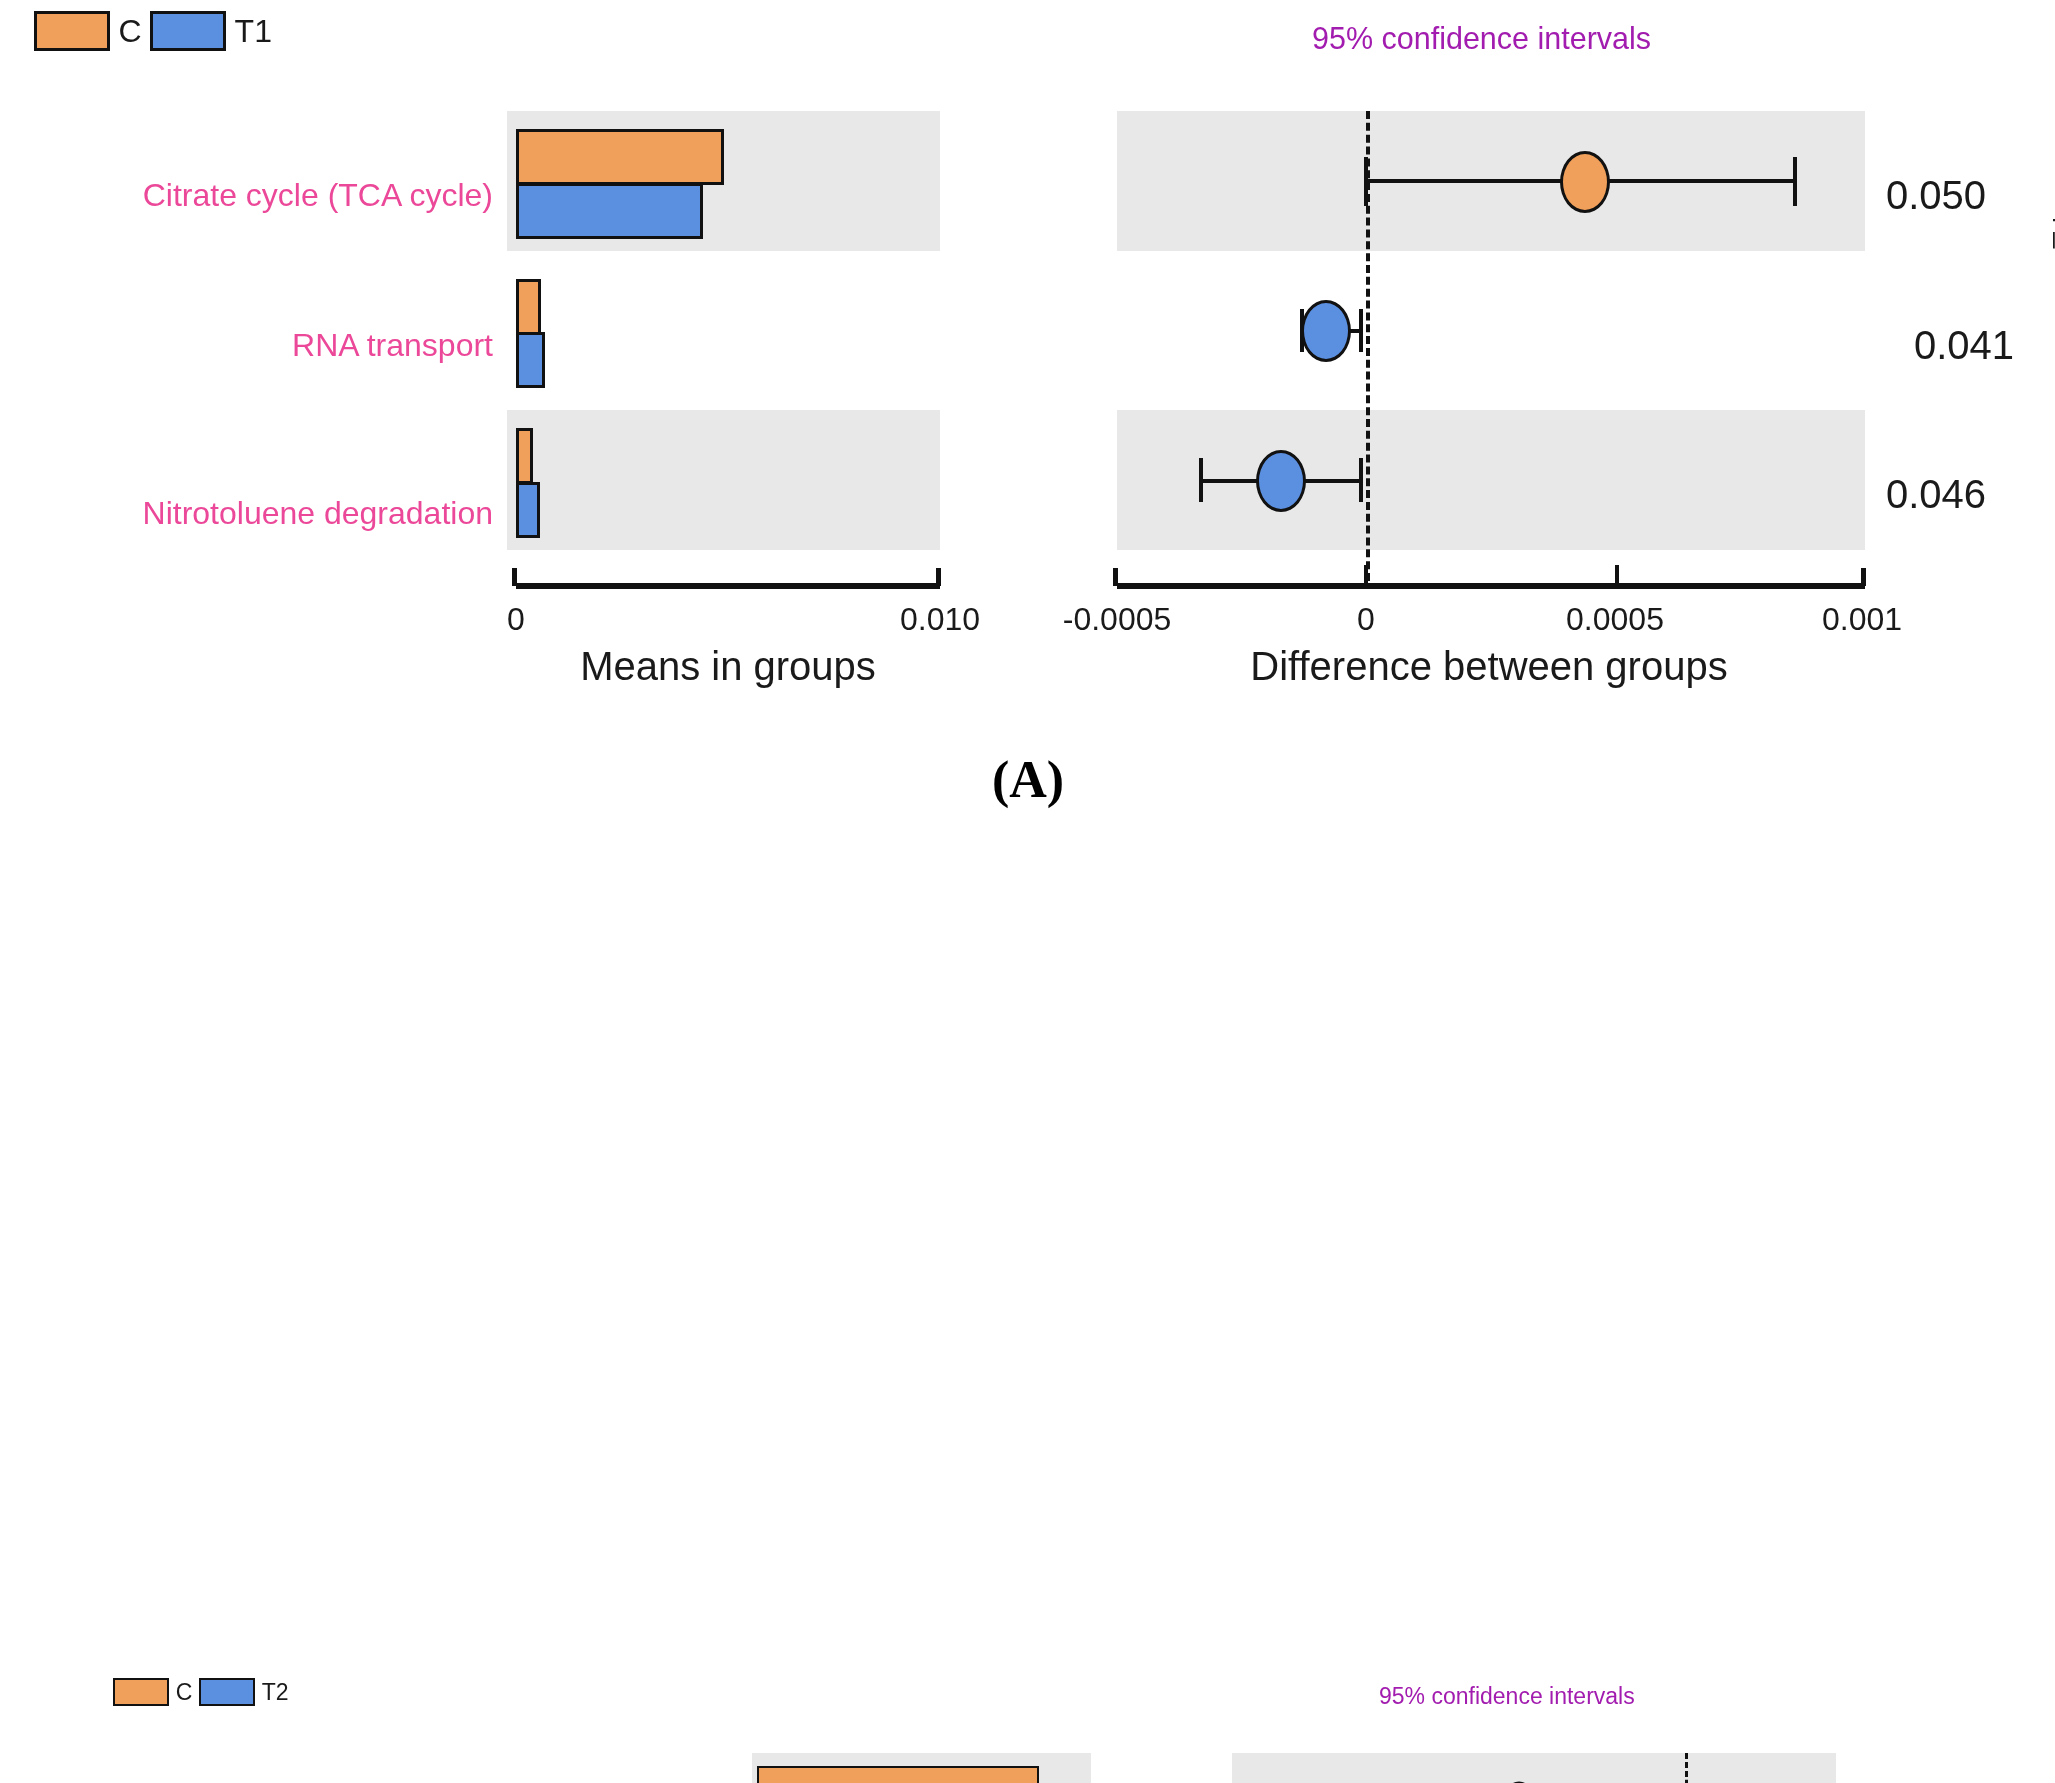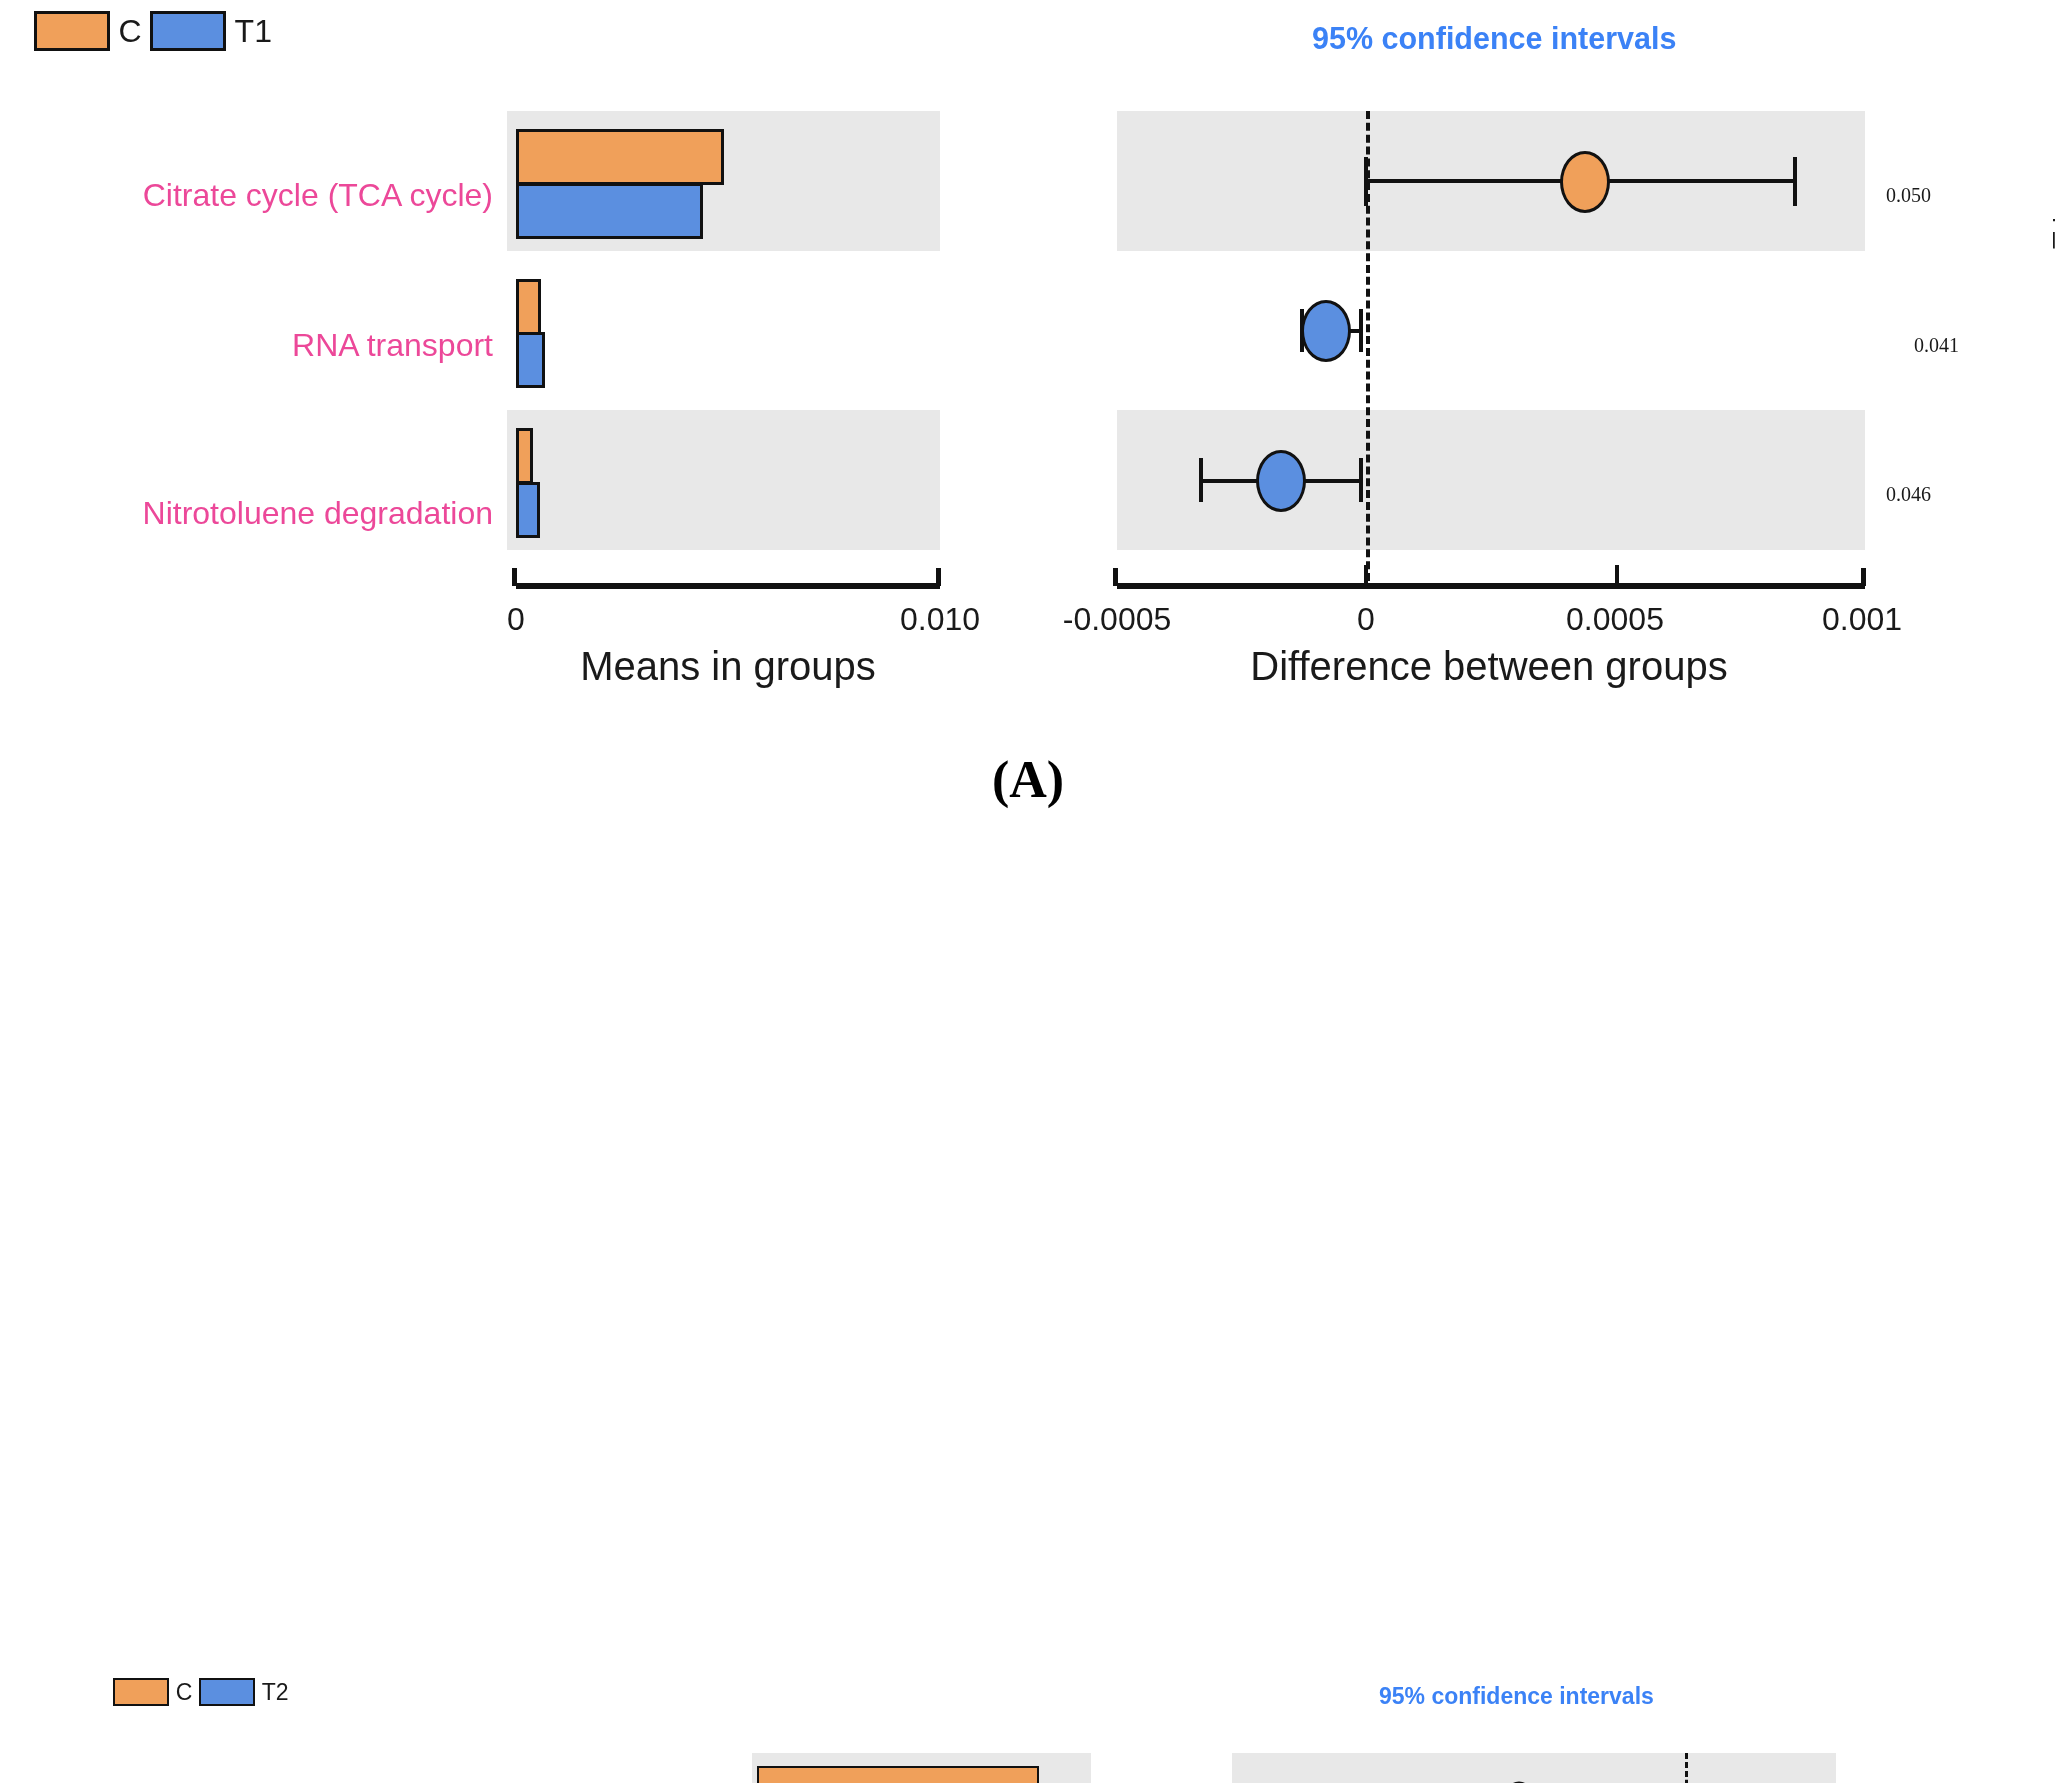--- a/index.html
+++ b/index.html
@@ -27,21 +27,21 @@
   #legendA .lbl { font-size:32px; margin:0 8.5px 0 8.5px; }
 
   #legendB { left:113px; top:848px; }
   #legendB .swatch { width:52px; height:24.4px; border-width:2.4px; }
   #legendB .lbl { font-size:23px; margin:0 6.7px 0 6.7px; }
 
   .sw-c { background:#F0A05A; }
   .sw-t { background:#5B8FE0; }
 
   
-  .ci-title { position:absolute; font-weight:700; color:#3b82f6; }
+  .ci-title { position:absolute; font-weight:400; color:#a21caf; }
   #ciTitleA { left:1312px; top:21px; font-size:30.5px; }
   #ciTitleB { left:1379px; top:853px; font-size:23px; }
 
   
   .band { position:absolute; background:#E8E8E8; }
 
   
   .catlabel {
     position:absolute; text-align:right;
     color:#ec4899; white-space:nowrap;
@@ -83,21 +83,21 @@
   }
   #panelB .dot { border-width:3.1px; }
   .dot-c { background:#F0A05A; }
   .dot-t { background:#5B8FE0; }
 
   
   .pval {
     position:absolute; color:#1a1a1a; white-space:nowrap;
     transform:translateY(-50%);
   }
-  #panelA .pval { font-size:20px;font-family:Liberation Serif, serif; }
+  #panelA .pval { font-size:40px; }
 
   .pval-axis-title {
     position:absolute; color:#1a1a1a; white-space:nowrap;
     transform-origin:center center;
   }
   #pvalAxisA { font-size:28px; left:2003px; top:299px;
                transform:rotate(90deg) translate(-50%,-50%); }
 
   
   .panel-tag {

